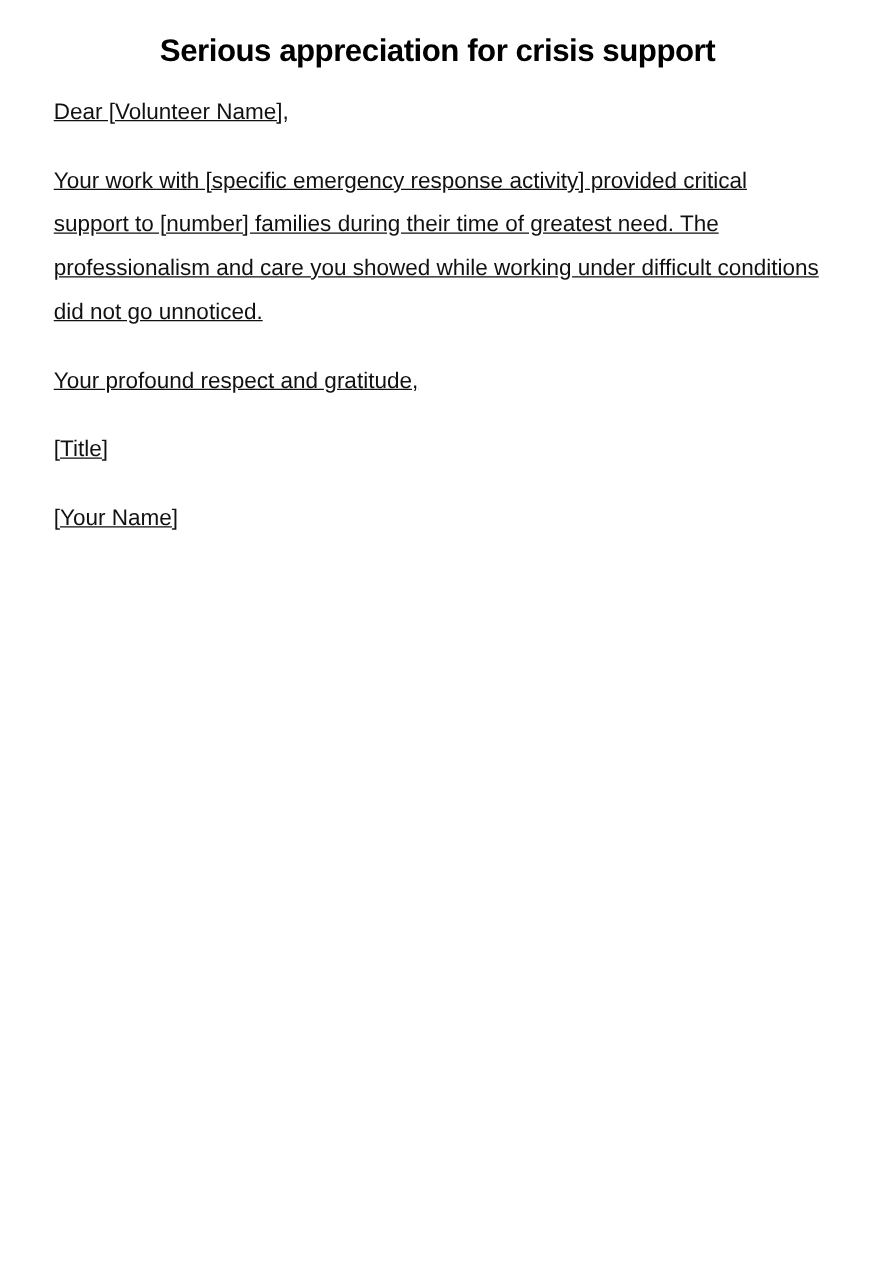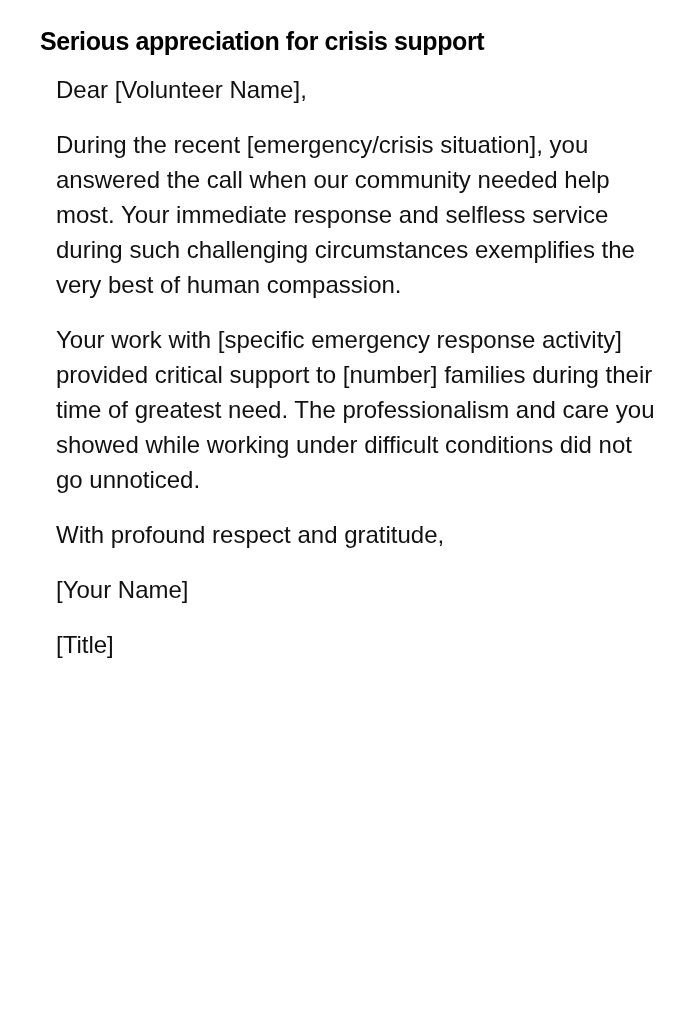--- a/index.html
+++ b/index.html
@@ -18,32 +18,33 @@
       padding: 24px 40px 0 40px;
       width: 620px;
     }
     .title {
       font-size: 25px;
       font-weight: bold;
       margin: 0 0 14px 0;
       line-height: 34px;
       letter-spacing: -0.4px;
       color: #000000;
+      text-align: center;
     }
     .para {
-      font-size: 24px;
+      font-size: 18px;
       line-height: 35px;
-      margin: 0 0 20px 16px;
+      margin: 0 0 20px 3px;
       color: #111111;
+      text-decoration: underline;
     }
   </style>
 </head>
 <body>
 
 <div class="page">
   <h1 class="title">Serious appreciation for crisis support</h1>
   <p class="para">Dear [Volunteer Name],</p>
-  <p class="para">During the recent [emergency/crisis situation], you answered the call when our community needed help most. Your immediate response and selfless service during such challenging circumstances exemplifies the very best of human compassion.</p>
   <p class="para">Your work with [specific emergency response activity] provided critical support to [number] families during their time of greatest need. The professionalism and care you showed while working under difficult conditions did not go unnoticed.</p>
-  <p class="para">With profound respect and gratitude,</p>
+  <p class="para">Your profound respect and gratitude,</p>
+  <p class="para">[Title]</p>
   <p class="para">[Your Name]</p>
-  <p class="para">[Title]</p>
 </div>
 
 </body></html>

